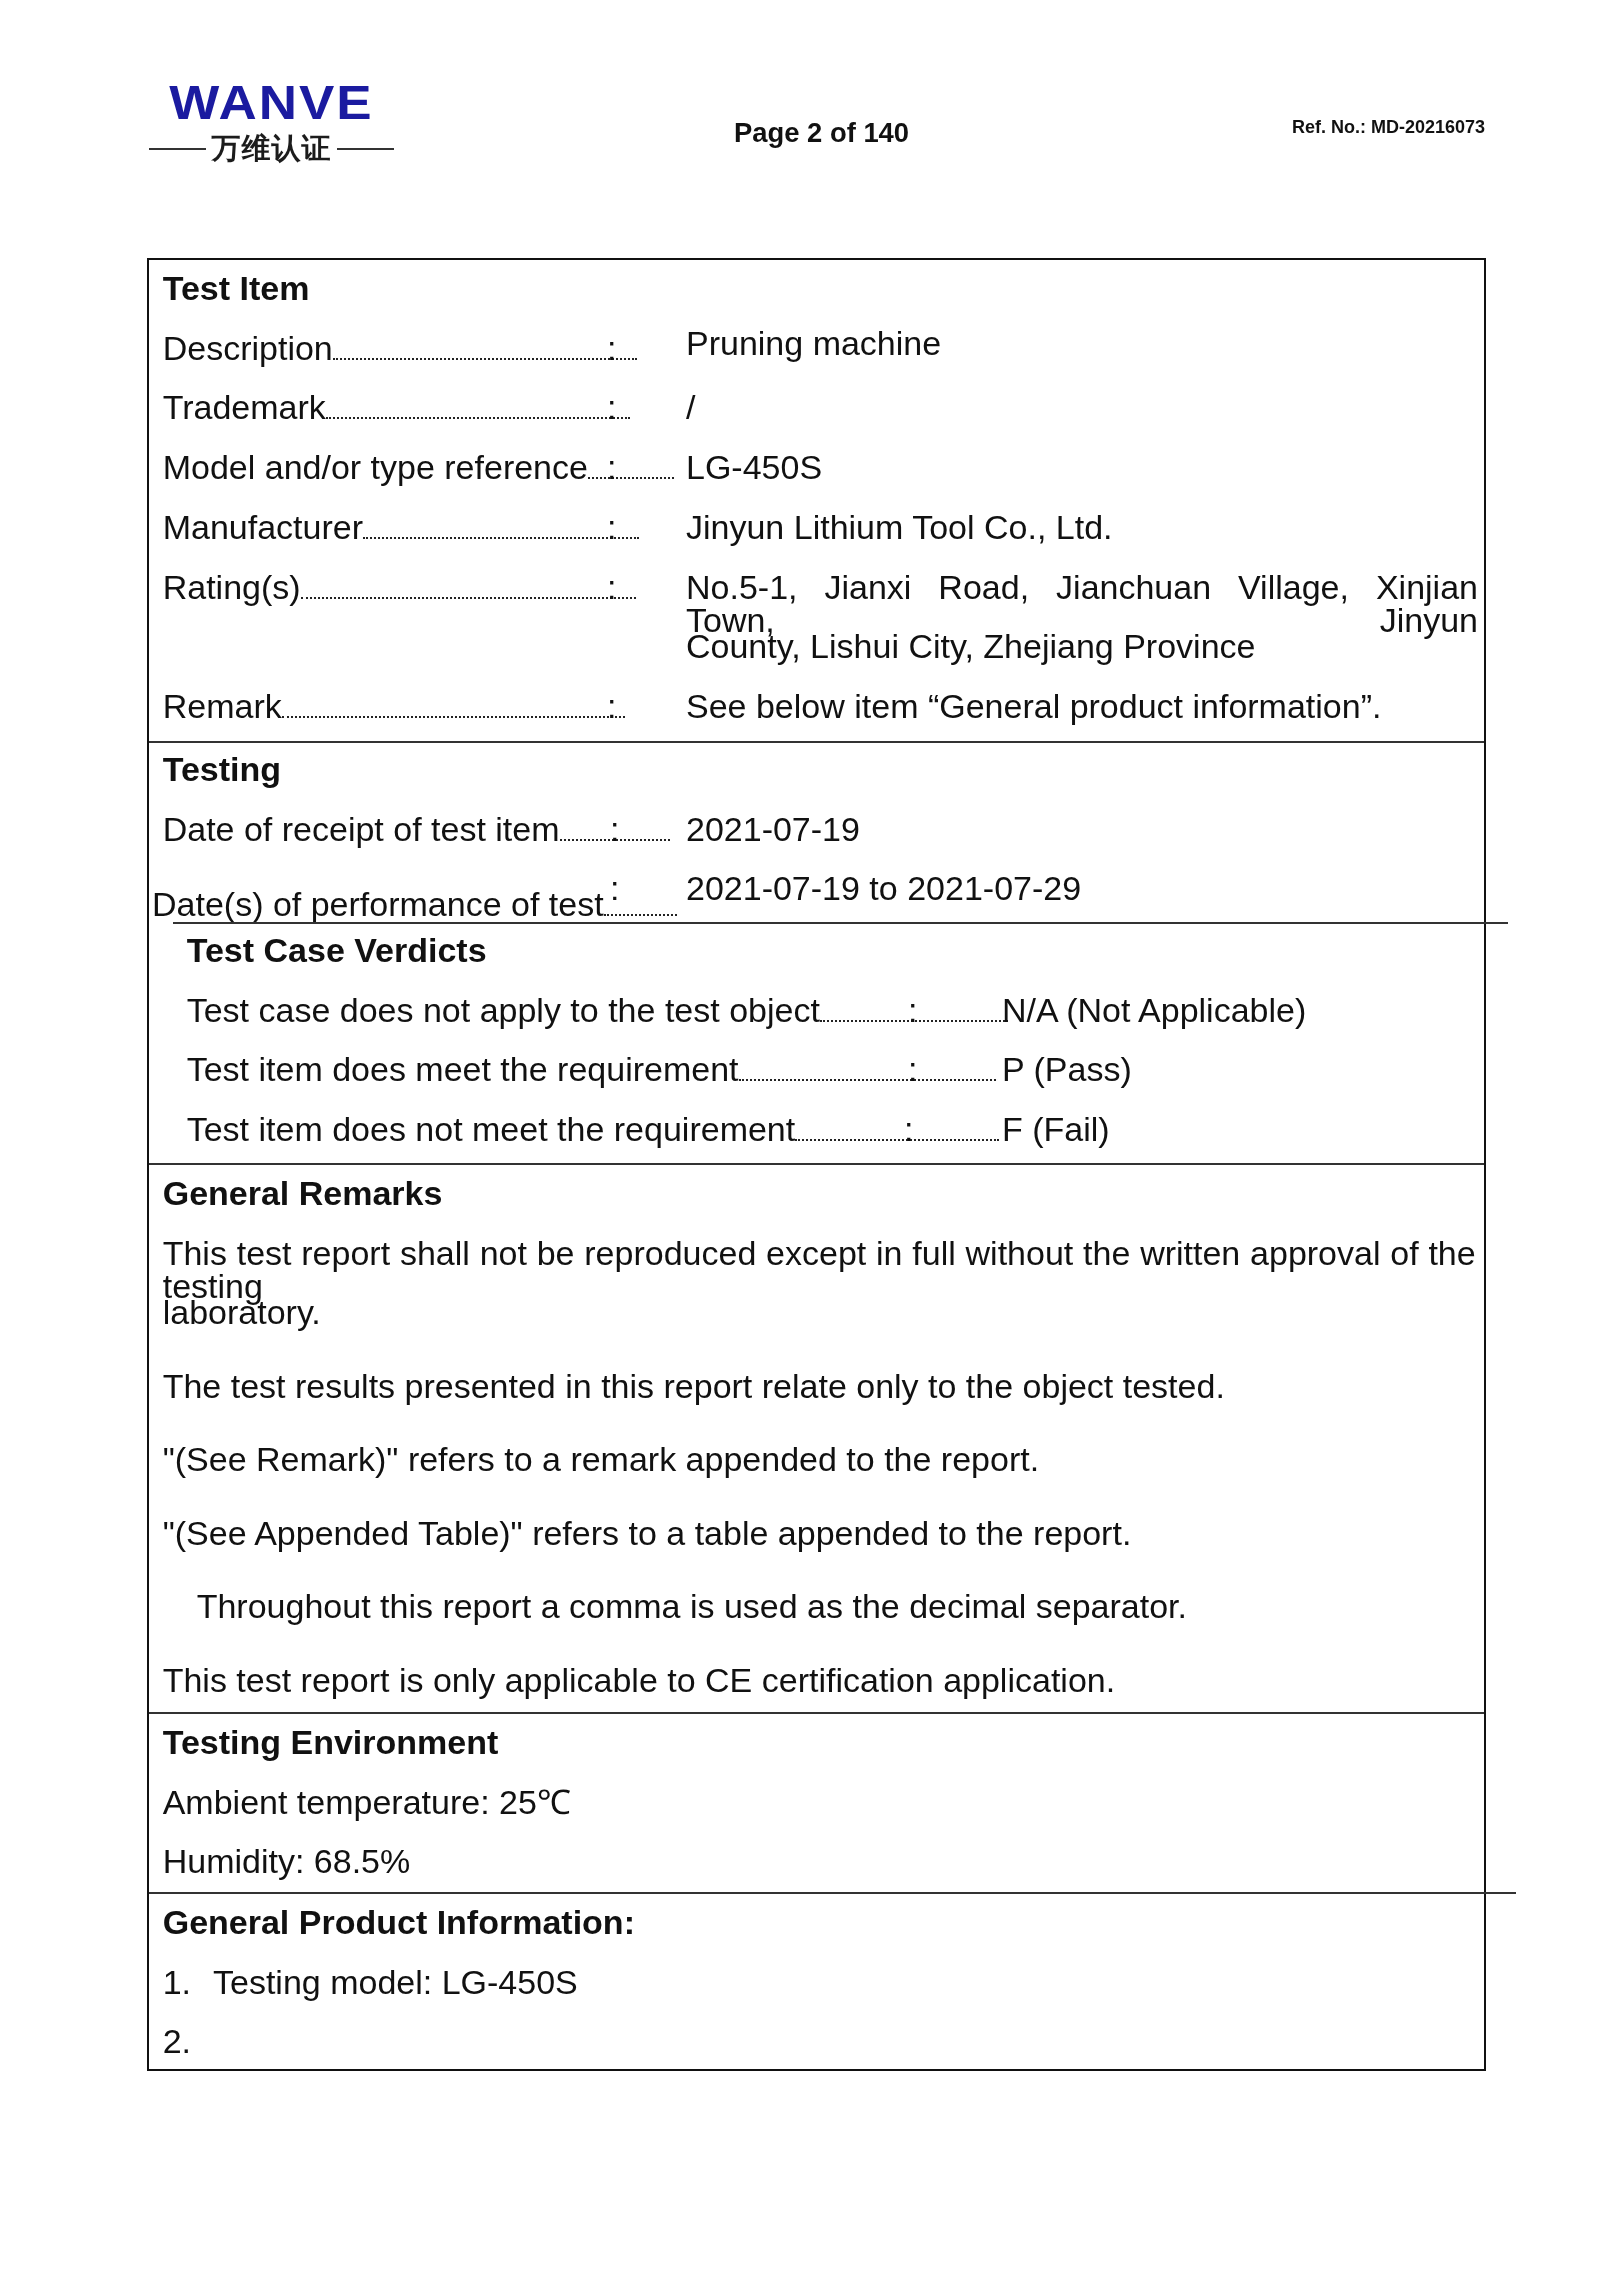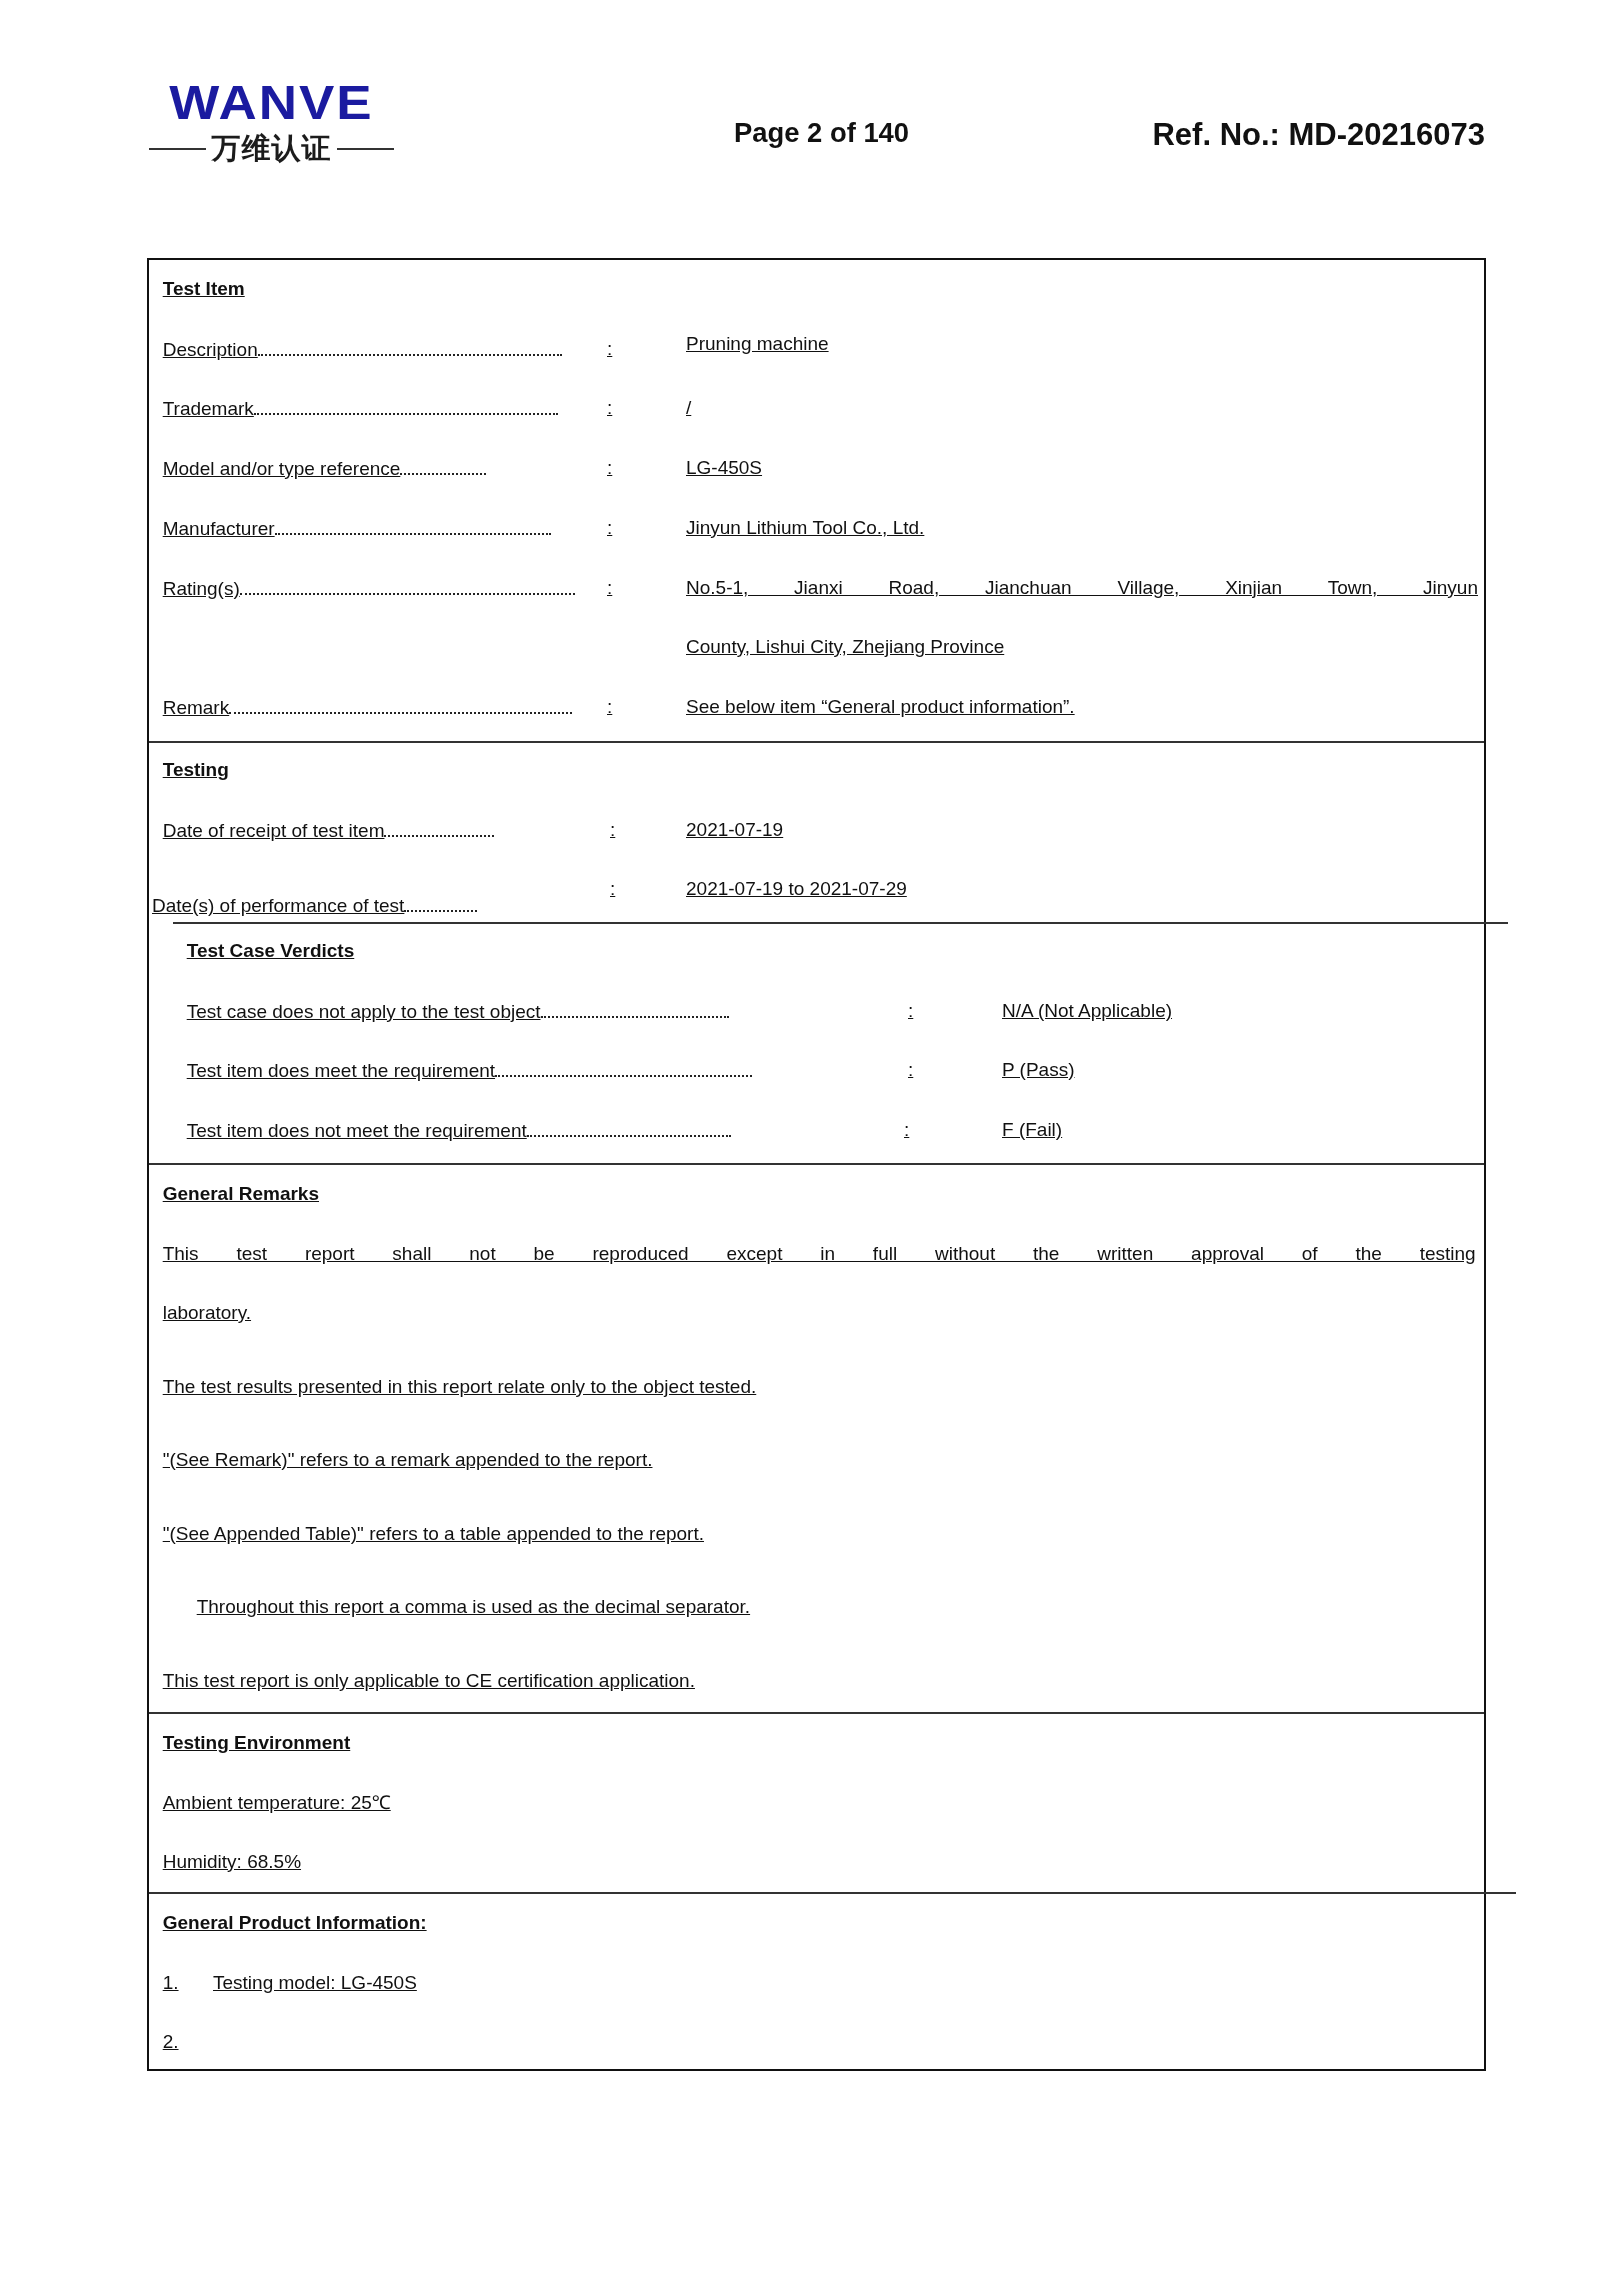--- a/index.html
+++ b/index.html
@@ -3,25 +3,25 @@
 <meta charset="utf-8">
 <style>
   html, body { margin:0; padding:0; background:#ffffff; }
   body { width:1621px; height:2293px; position:relative; font-family:"Liberation Sans", sans-serif; color:#111; }
   .logo { position:absolute; left:149px; top:78px; width:245px; height:90px; }
   .logo-word { position:absolute; left:0; top:0; width:245px; text-align:center; font-family:"Liberation Sans", sans-serif; font-weight:bold; font-size:53px; letter-spacing:2px; color:#1b1ba0; line-height:55px; transform:scaleY(0.9); transform-origin:top; }
   .logo-sub { position:absolute; left:0; top:51px; width:245px; height:39px; display:flex; align-items:center; }
   .logo-line { flex:1; height:2px; background:#333; }
   .logo-cn { font-family:"DejaVu Sans", sans-serif; font-weight:bold; font-size:29px; color:#1c1c1c; padding:0 5.9px; letter-spacing:1px; }
   .page-no { position:absolute; left:734px; top:117px; font-weight:bold; font-size:27.4px; }
-  .ref-no { position:absolute; right:136px; top:117px; font-weight:bold; font-size:31px; }
+  .ref-no { position:absolute; right:136px; top:117px; font-weight:bold; font-size:18px; }
   .frame { position:absolute; left:147px; top:258px; width:1335px; height:1809px; border:2.9px solid #111; }
   .section { position:absolute; left:0; width:1335px; border-top:2px solid #333; }
   .section.first { border-top:none; }
-  .txt { position:absolute; font-size:19px; white-space:nowrap; line-height:33px;text-decoration:underline; }
+  .txt { position:absolute; font-size:34px; white-space:nowrap; line-height:33px; }
   .bold { font-weight:bold; }
   .dots { display:inline-block; border-bottom:2px dotted #222; height:21.6px; vertical-align:baseline; }
   .justify { text-align:justify; text-align-last:justify; width:1313px; white-space:normal; }
 </style>
 </head>
 <body>
 
 <div class="logo">
   <div class="logo-word">WANVE</div>
   <div class="logo-sub">

